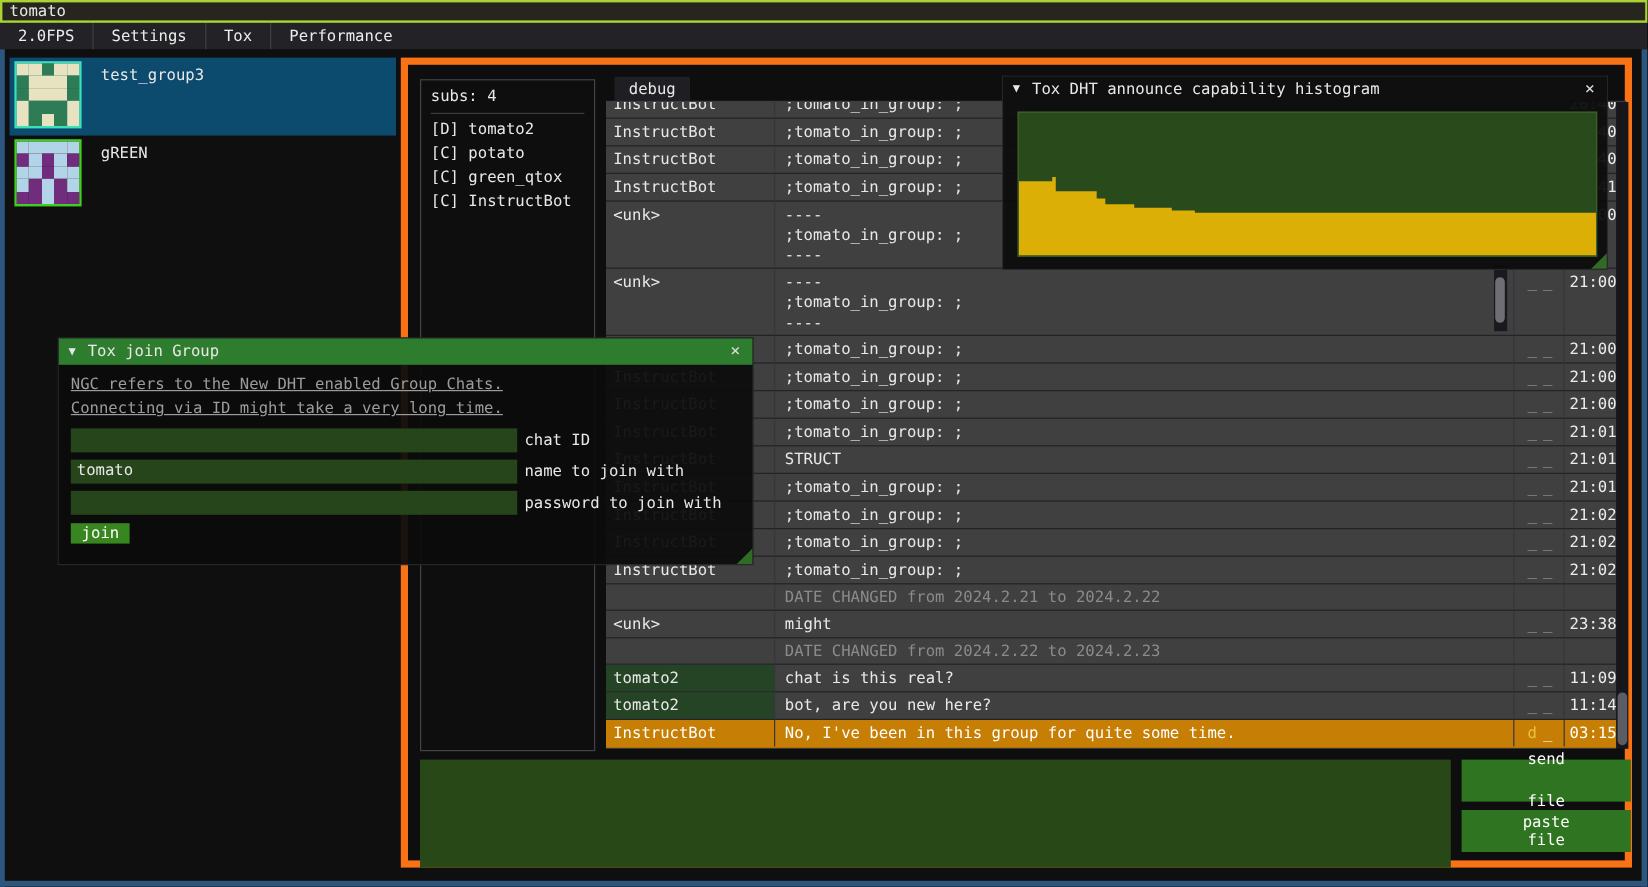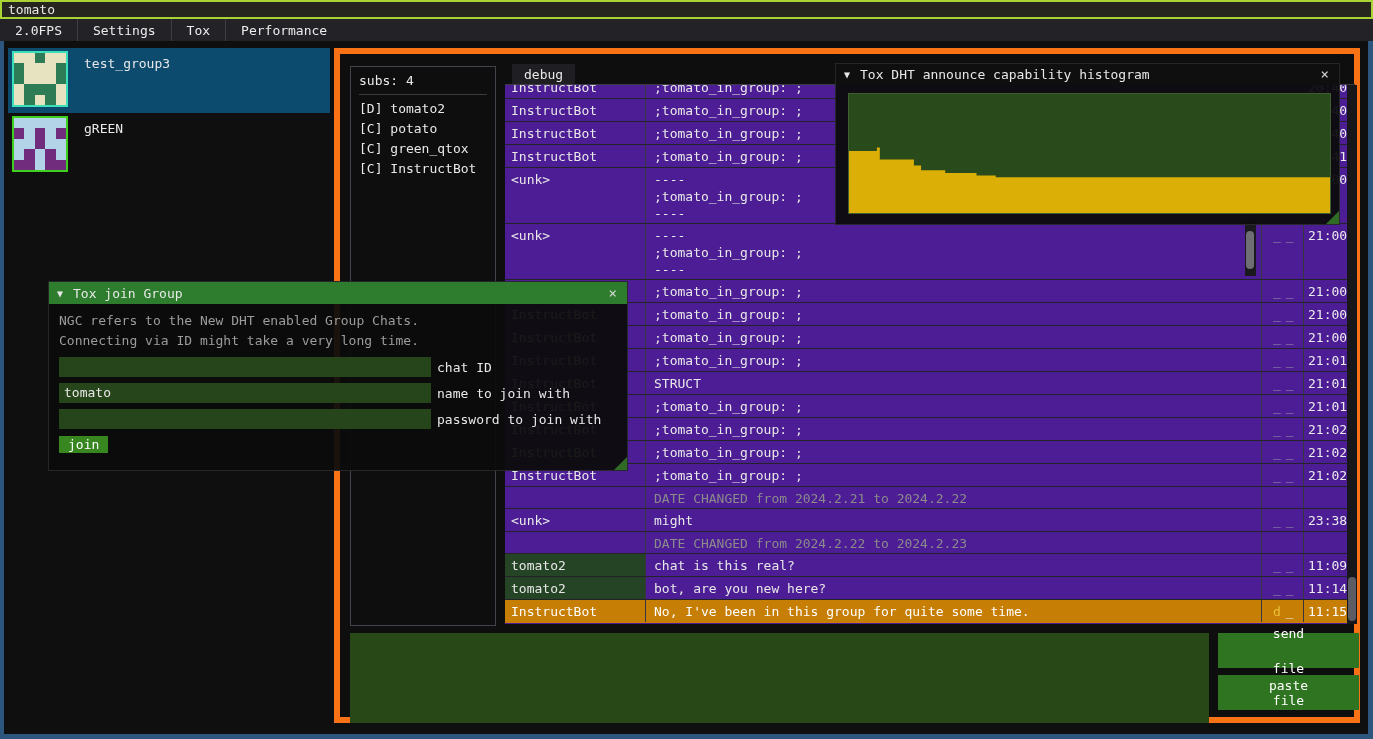--- a/index.html
+++ b/index.html
@@ -32,21 +32,21 @@
   .subs-panel { position:absolute; left:10px; top:12px; width:146px; height:560px;
                 border:1px solid #43434b; padding:6px 8px; }
   .subs-sep { height:1px; background:#3a3a40; margin:6px 0 4px 0; }
   .member { line-height:20px; white-space:nowrap; }
 
   .tab { position:absolute; left:172px; top:10px; height:20px; padding:0 12px; background:#1e1e23;
          display:flex; align-items:center; }
   .tab-underline { position:absolute; left:165px; top:30px; width:850px; height:1px; background:#3c3c44; }
 
   .table-viewport { position:absolute; left:165px; top:31px; width:842px; height:539px;
-                    overflow:hidden; background:#4c1d95; }
+                    overflow:hidden; background:#404040; }
   .rows-inner { margin-top:-9px; }
   .msg-row { display:flex; border-bottom:1px solid #222228; }
   .h1 { height:23px; } .h3 { height:56px; } .hd { height:22px; }
   .c-name { width:140px; padding:3px 4px 0 6px; line-height:17px; overflow:hidden; white-space:nowrap; }
   .c-msg  { width:616px; padding:3px 4px 0 8px; line-height:17px; border-left:1px solid #36363c; overflow:hidden; white-space:nowrap; }
   .c-marks{ width:42px; padding:3px 0 0 6px; line-height:17px; border-left:1px solid #36363c; color:#9a9aa0; }
   .c-marks span { margin-left:5px; }
   .c-time { width:44px; padding:3px 0 0 4px; line-height:17px; border-left:1px solid #36363c; color:#ececec; }
   .msg-row.date .c-msg { color:#8b8b8b; }
   .name-green { background:#254425; }
@@ -68,21 +68,21 @@
   .fwin { position:absolute; background:rgba(12,12,12,0.94); border:1px solid rgba(120,120,130,0.25); }
   .fwin-title { height:22px; display:flex; align-items:center; padding:0 8px; }
   .collapse { font-size:10px; margin-right:10px; color:#e8e8e8; }
   .close-x { margin-left:auto; font-size:14px; color:#dcdcdc; padding:0 2px; }
   .grip { position:absolute; right:0; bottom:0; width:0; height:0;
           border-left:13px solid transparent; border-bottom:13px solid #2f6b25; }
 
   .join-window { left:48px; top:281px; width:580px; height:190px; z-index:5; }
   .join-window .fwin-title { background:#2e7d2e; }
   .join-body { padding:7px 10px 0 10px; }
-  .join-info { line-height:20px; color:#9c9c9c; white-space:nowrap; }
+  .join-info { line-height:20px; color:#9c9c9c; white-space:nowrap;text-decoration:underline; }
   .jfield { display:flex; align-items:center; margin-top:6px; }
   .jfield-box { width:372px; height:20px; background:#27451a; margin-right:6px; padding:0 5px; line-height:20px; }
   .join-btn { display:inline-block; margin-top:7px; padding:1px 9px; background:#38861f; color:#fff; }
 
   .hist-window { left:835px; top:63px; width:505px; height:162px; z-index:6; }
   .hist-window .fwin-title { height:20px; background:rgba(16,16,16,0.95); }
   .plot { position:absolute; left:12px; top:29px; width:483px; height:121px; background:#294a1b; border:1px solid #3f5f30; }
 </style>
 </head>
 <body>
@@ -351,21 +351,21 @@
             </div>
             <div class="c-marks"><span class="mark-1">_</span><span class="mark-2">_</span></div>
             <div class="c-time">11:14</div>
           </div>
           <div class="msg-row h1 highlight">
             <div class="c-name">InstructBot</div>
             <div class="c-msg">
               <div>No, I've been in this group for quite some time.</div>
             </div>
             <div class="c-marks"><span class="mark-1">d</span><span class="mark-2">_</span></div>
-            <div class="c-time">11:15</div>
+            <div class="c-time">03:15</div>
           </div>
         </div>
     </div>
 
     <div class="inner-scrollbar">
       <div class="thumb"></div>
     </div>
     <div class="table-scrollbar">
       <div class="thumb"></div>
     </div>

